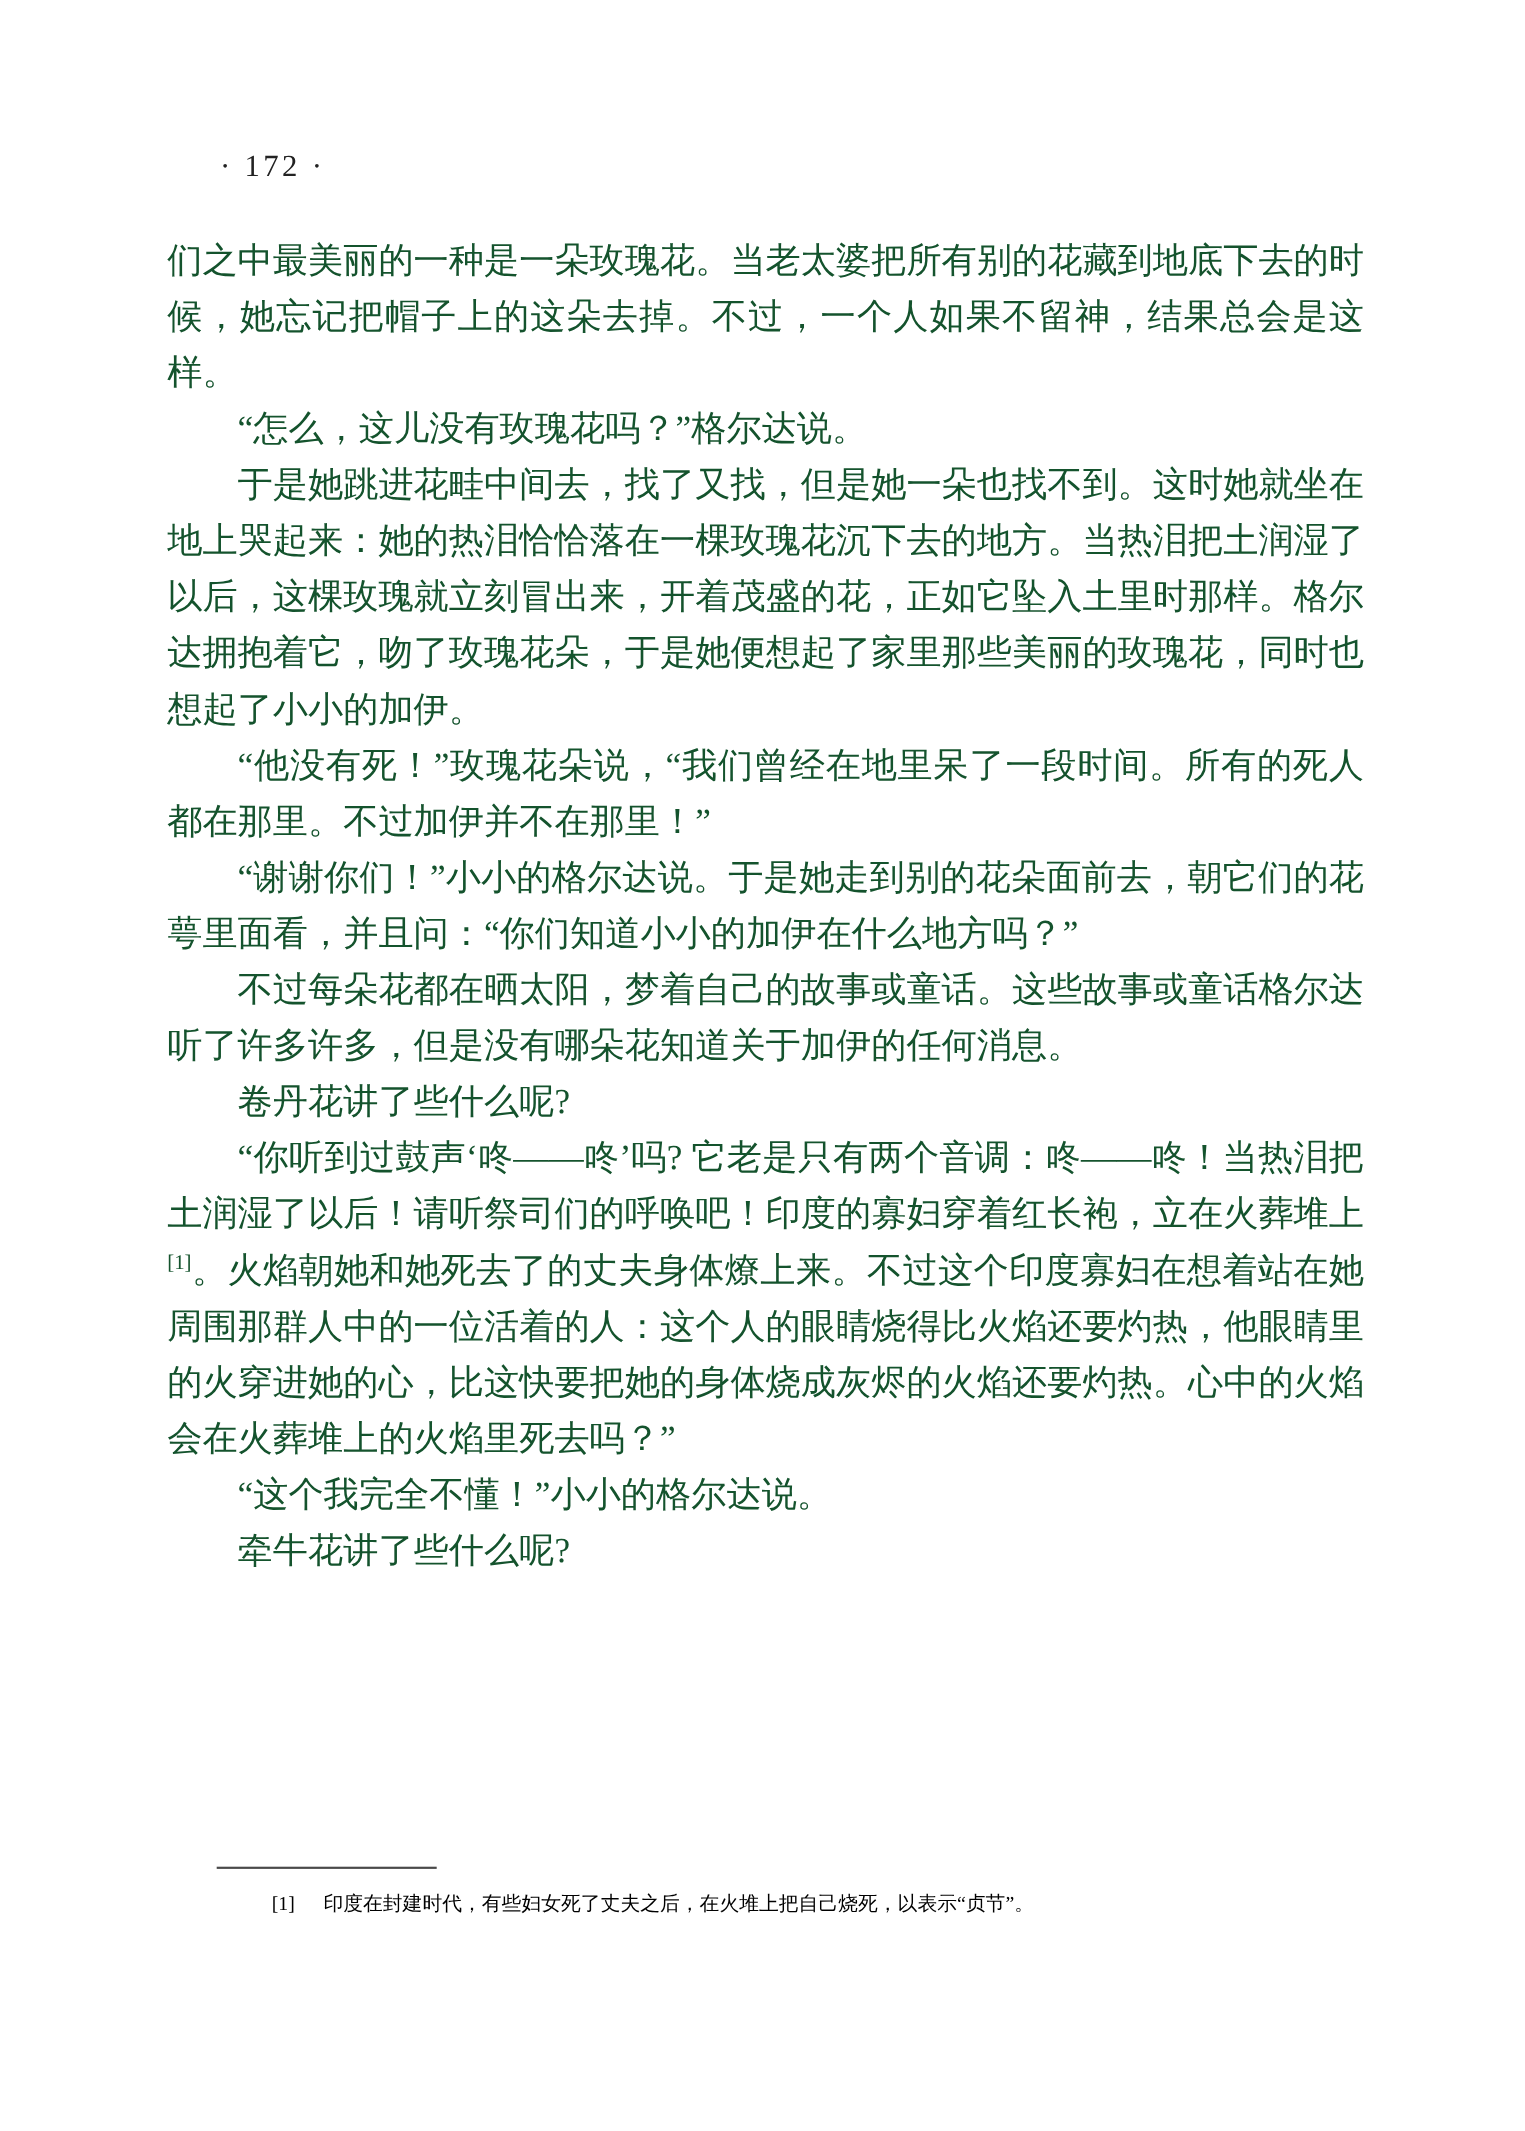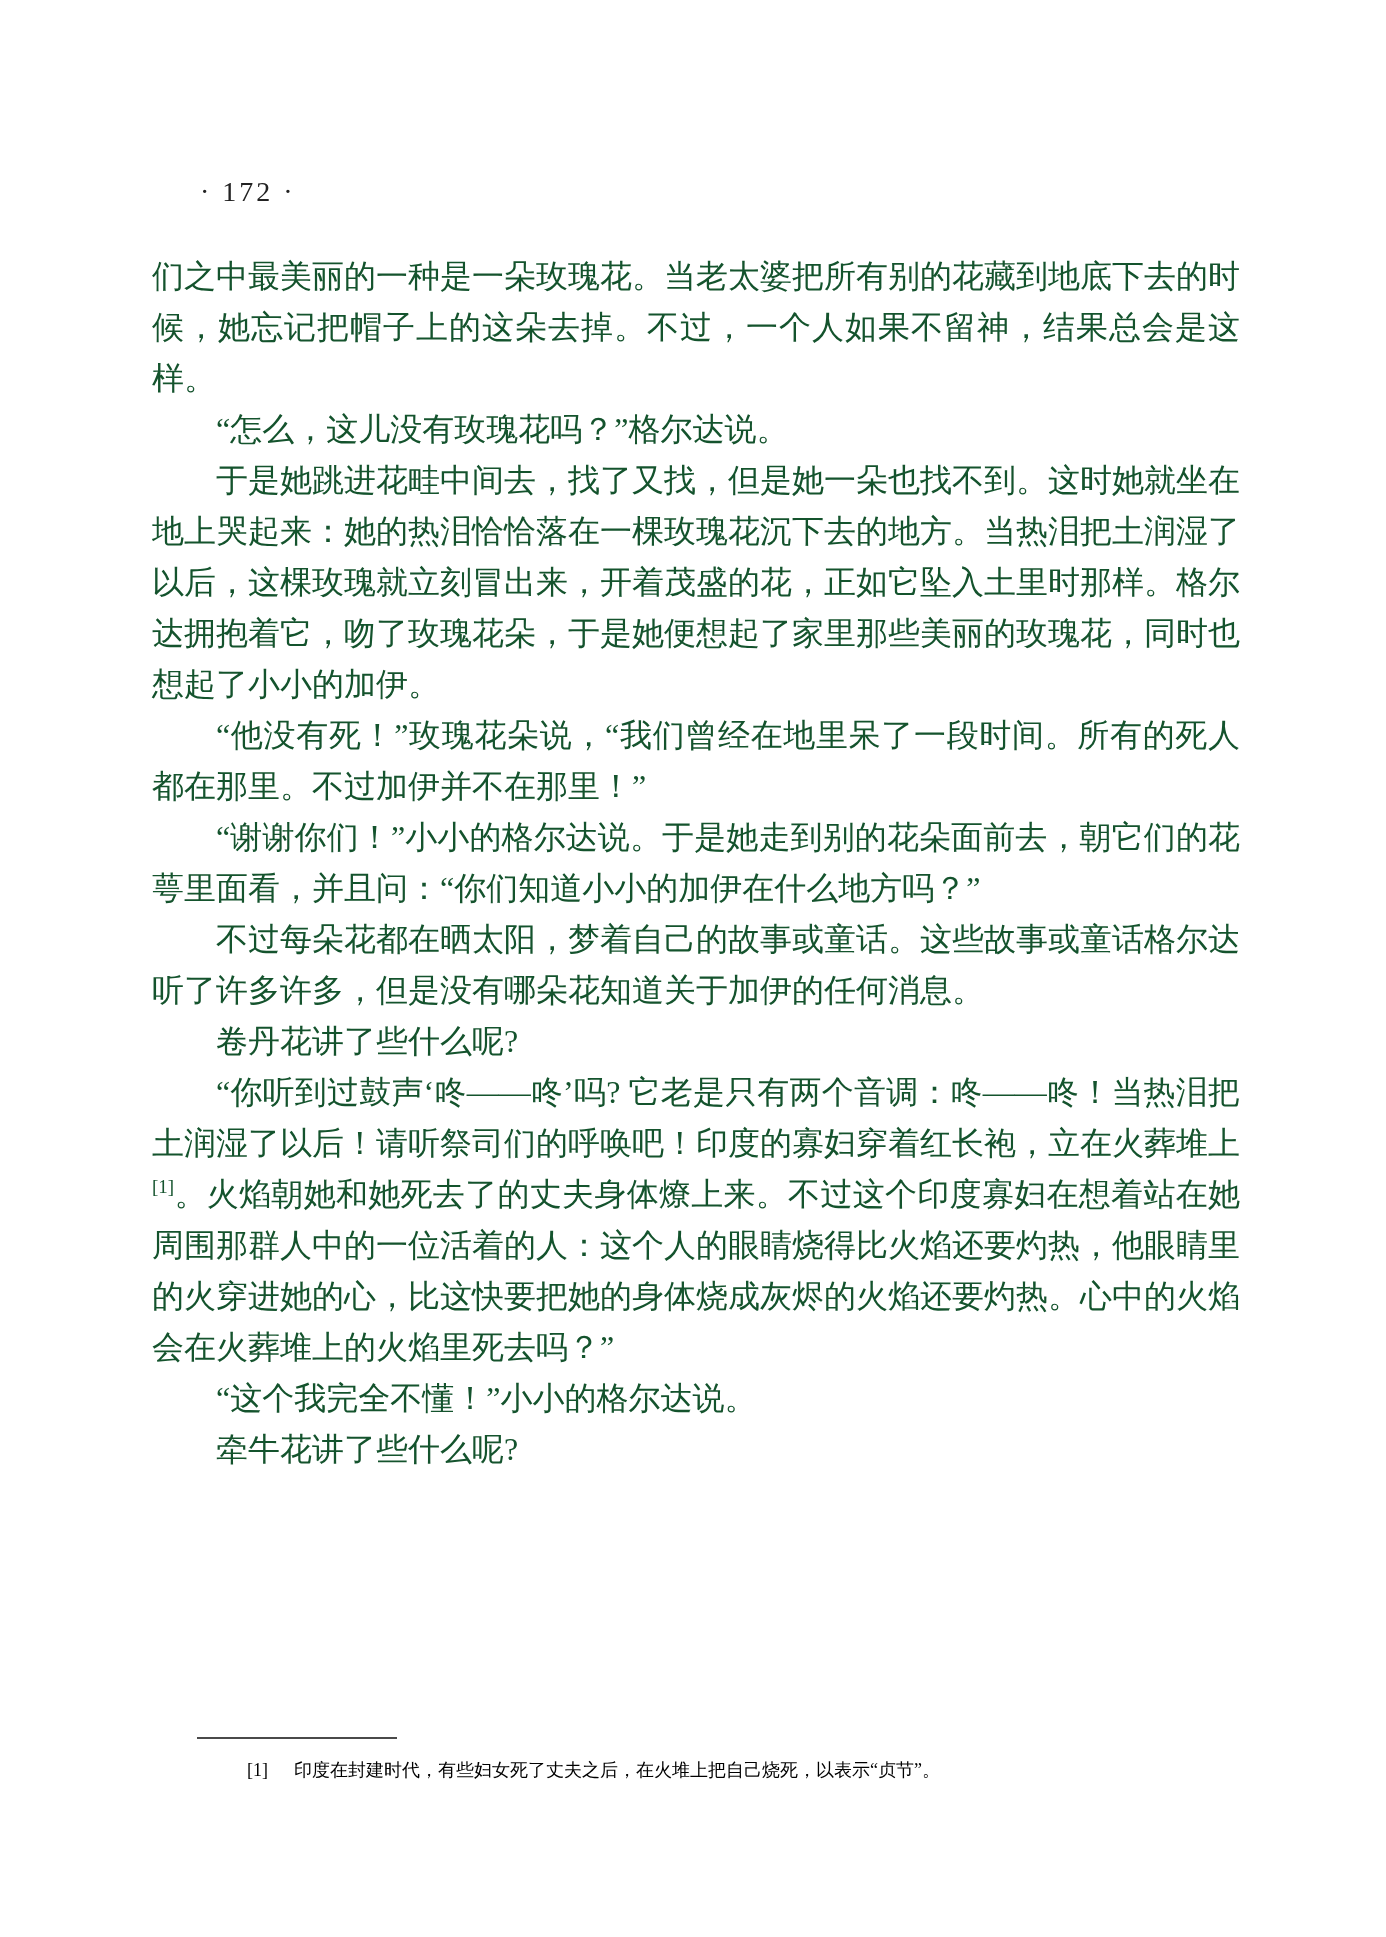--- a/index.html
+++ b/index.html
@@ -8,21 +8,20 @@
     background: #ffffff;
   }
   .page {
     position: relative;
     width: 1386px;
     height: 1812px;
     background: #ffffff;
     overflow: hidden;
     font-family: "Liberation Serif", "DejaVu Serif", serif;
     color: #1b1b1b;
-    margin-top: 40px;
   }
   .page-number {
     position: absolute;
     left: 200px;
     top: 136px;
     font-size: 28px;
     letter-spacing: 3px;
     color: #222222;
     white-space: nowrap;
   }

